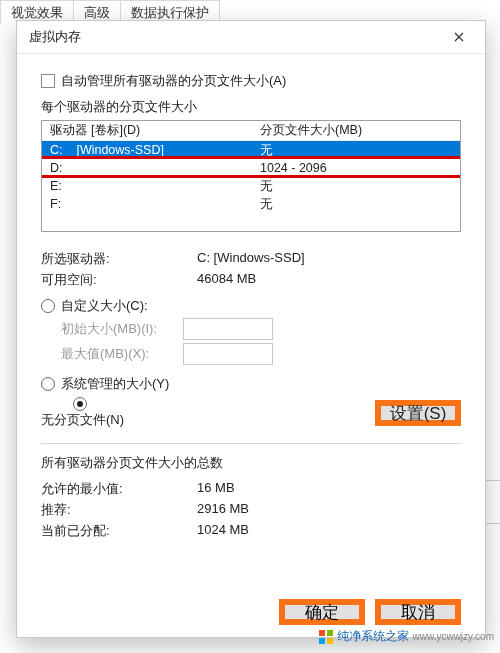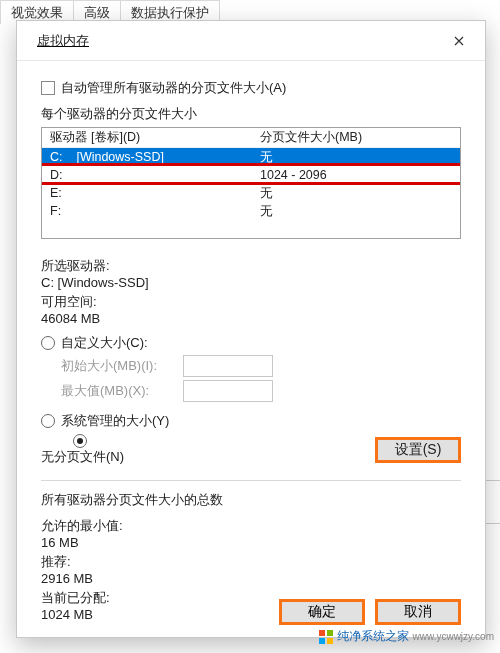--- a/index.html
+++ b/index.html
@@ -7,55 +7,55 @@
 
     .bg-tabs { position: absolute; left: 0; top: 0; display: flex; height: 24px; font-size: 13px; color: #333; }
     .bg-tab { padding: 3px 10px 0; border: 1px solid #d9d9d9; border-bottom: none; background: #fff; margin-left: -1px; text-align: right; }
     .bg-tab:first-child { margin-left: 0; }
 
     .dialog {
       position: absolute; left: 16px; top: 20px; width: 470px; height: 618px;
       background: #fff; border: 1px solid #c8c8c8; box-shadow: 0 8px 24px rgba(0,0,0,.25);
       z-index: 10;
     }
-    .titlebar { height: 40px; display: flex; align-items: center; padding: 0 6px 0 20px; border-bottom: 1px solid #e8e8e8; text-decoration: underline; }
+    .titlebar { height: 33px; display: flex; align-items: center; padding: 0 6px 0 12px; border-bottom: 1px solid #e8e8e8; }
     .title { font-size: 13px; color: #222; flex: 1; }
     .close { width: 40px; height: 28px; display: flex; align-items: center; justify-content: center; }
     .close svg { width: 10px; height: 10px; }
 
     .body { padding: 18px 24px 12px; font-size: 13px; color: #222; }
 
     .auto-row { display: flex; align-items: center; margin-bottom: 8px; }
     .chk { width: 14px; height: 14px; border: 1px solid #888; background: #fff; margin-right: 6px; }
 
     .section-label { margin: 2px 0 4px 0; }
 
     .drive-box { border: 1px solid #a0a0a0; background: #fff; margin-bottom: 18px; position: relative; height: 112px; overflow: hidden; }
     .drive-head { display: flex; padding: 0 8px; height: 20px; align-items: center; font-size: 12.5px; border-bottom: 1px solid #eee; }
     .col1 { width: 210px; }
     .col2 { flex: 1; }
     .drive-row { display: flex; padding: 0 8px; height: 18px; align-items: center; font-size: 12.5px; }
     .sel { background: #0078d7; color: #fff; }
     .red-box { position: absolute; left: -4px; top: 35px; right: -4px; height: 22px; border: 3px solid #d40000; border-radius: 4px; pointer-events: none; }
 
-    .info-row { display: flex; margin-bottom: 3px; flex-direction: column; }
+    .info-row { display: flex; margin-bottom: 3px; }
     .info-l { width: 156px; }
     .info-v { }
 
     .radio-row { display: flex; align-items: center; margin: 6px 0 3px 0; text-align: center; }
     .radio { width: 14px; height: 14px; border: 1px solid #666; border-radius: 50%; margin-right: 6px; position: relative; background: #fff; }
     .radio.on::after { content: ""; position: absolute; left: 3px; top: 3px; width: 6px; height: 6px; background: #222; border-radius: 50%; }
 
     .field-row { display: flex; align-items: center; margin: 3px 0 3px 20px; }
     .field-l { width: 122px; color: #9a9a9a; }
     .field-inp { width: 90px; height: 22px; border: 1px solid #c8c8c8; background: #fff; color: #999; padding: 0 4px; font-size: 12px; }
 
     .set-row { display: flex; align-items: center; justify-content: space-between; margin: 4px 0 14px 0; }
     .set-row .radio-row { margin: 0; flex-direction: column; }
-    .btn { min-width: 86px; height: 26px; border: 3px solid #f97316; background: #e1e1e1; font-size: 14px; display: inline-flex; align-items: center; justify-content: center; }
+    .btn { min-width: 86px; height: 26px; border: 6px solid #f97316; background: #e1e1e1; font-size: 17px; display: inline-flex; align-items: center; justify-content: center; }
 
     .sep { height: 1px; background: #d8d8d8; margin: 2px 0 10px 0; }
 
     .footer { position: absolute; left: 0; right: 0; bottom: 12px; padding: 0 24px; display: flex; justify-content: flex-end; gap: 10px; }
 
     .watermark { position: absolute; right: 6px; bottom: 8px; font-size: 12px; color: #546; z-index: 20; white-space: nowrap; display: flex; align-items: center; gap: 4px; }
     .wm-icon { width: 14px; height: 14px; display: inline-block; }
 
     .rt-slice { position: absolute; right: 0; top: 480px; width: 30px; height: 44px; border-top: 1px solid #ccc; border-bottom: 1px solid #ccc; border-left: 1px solid #ccc; z-index: 5; }
   </style>

